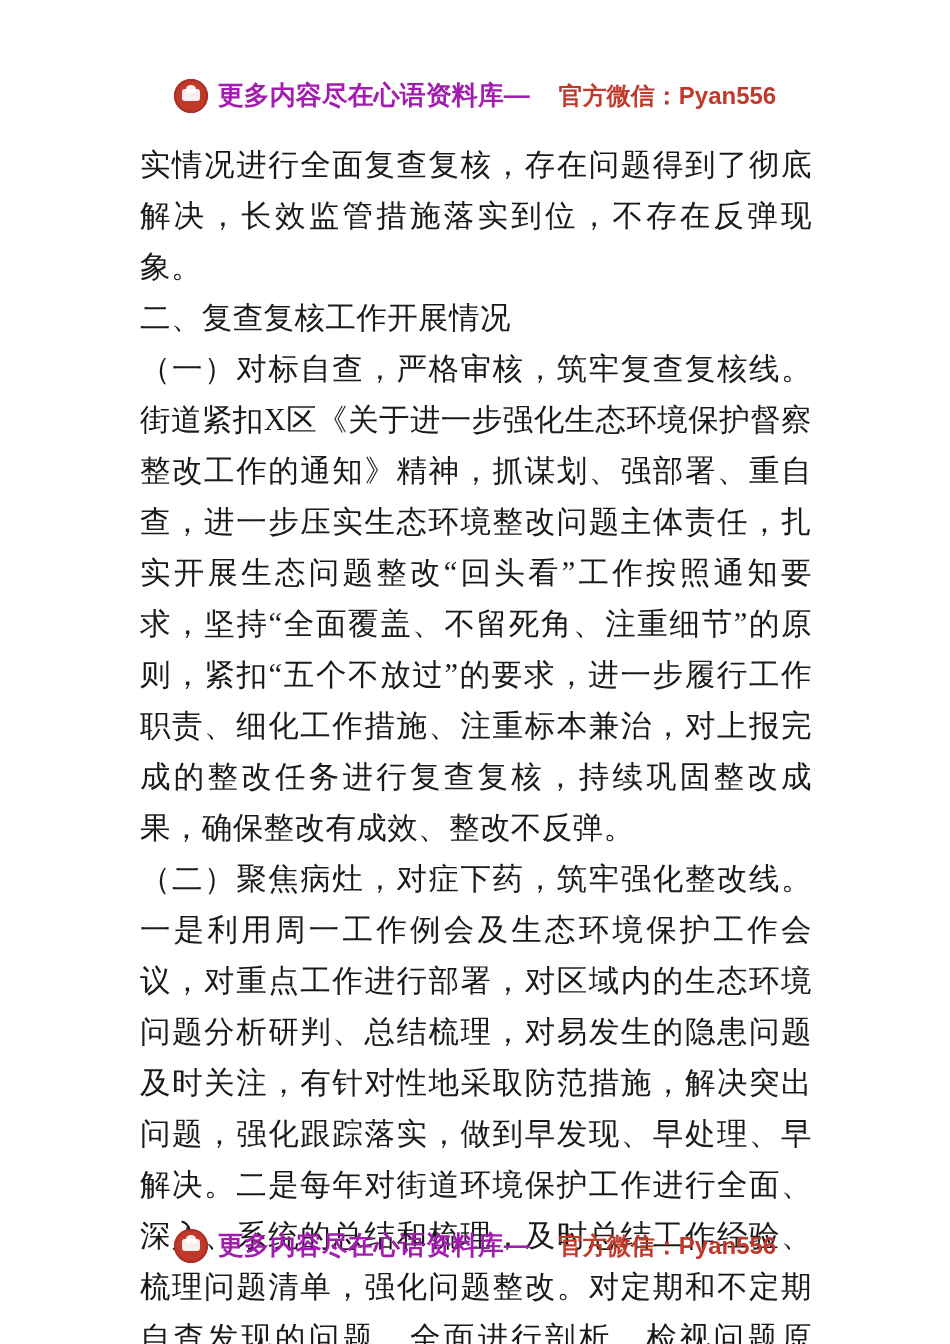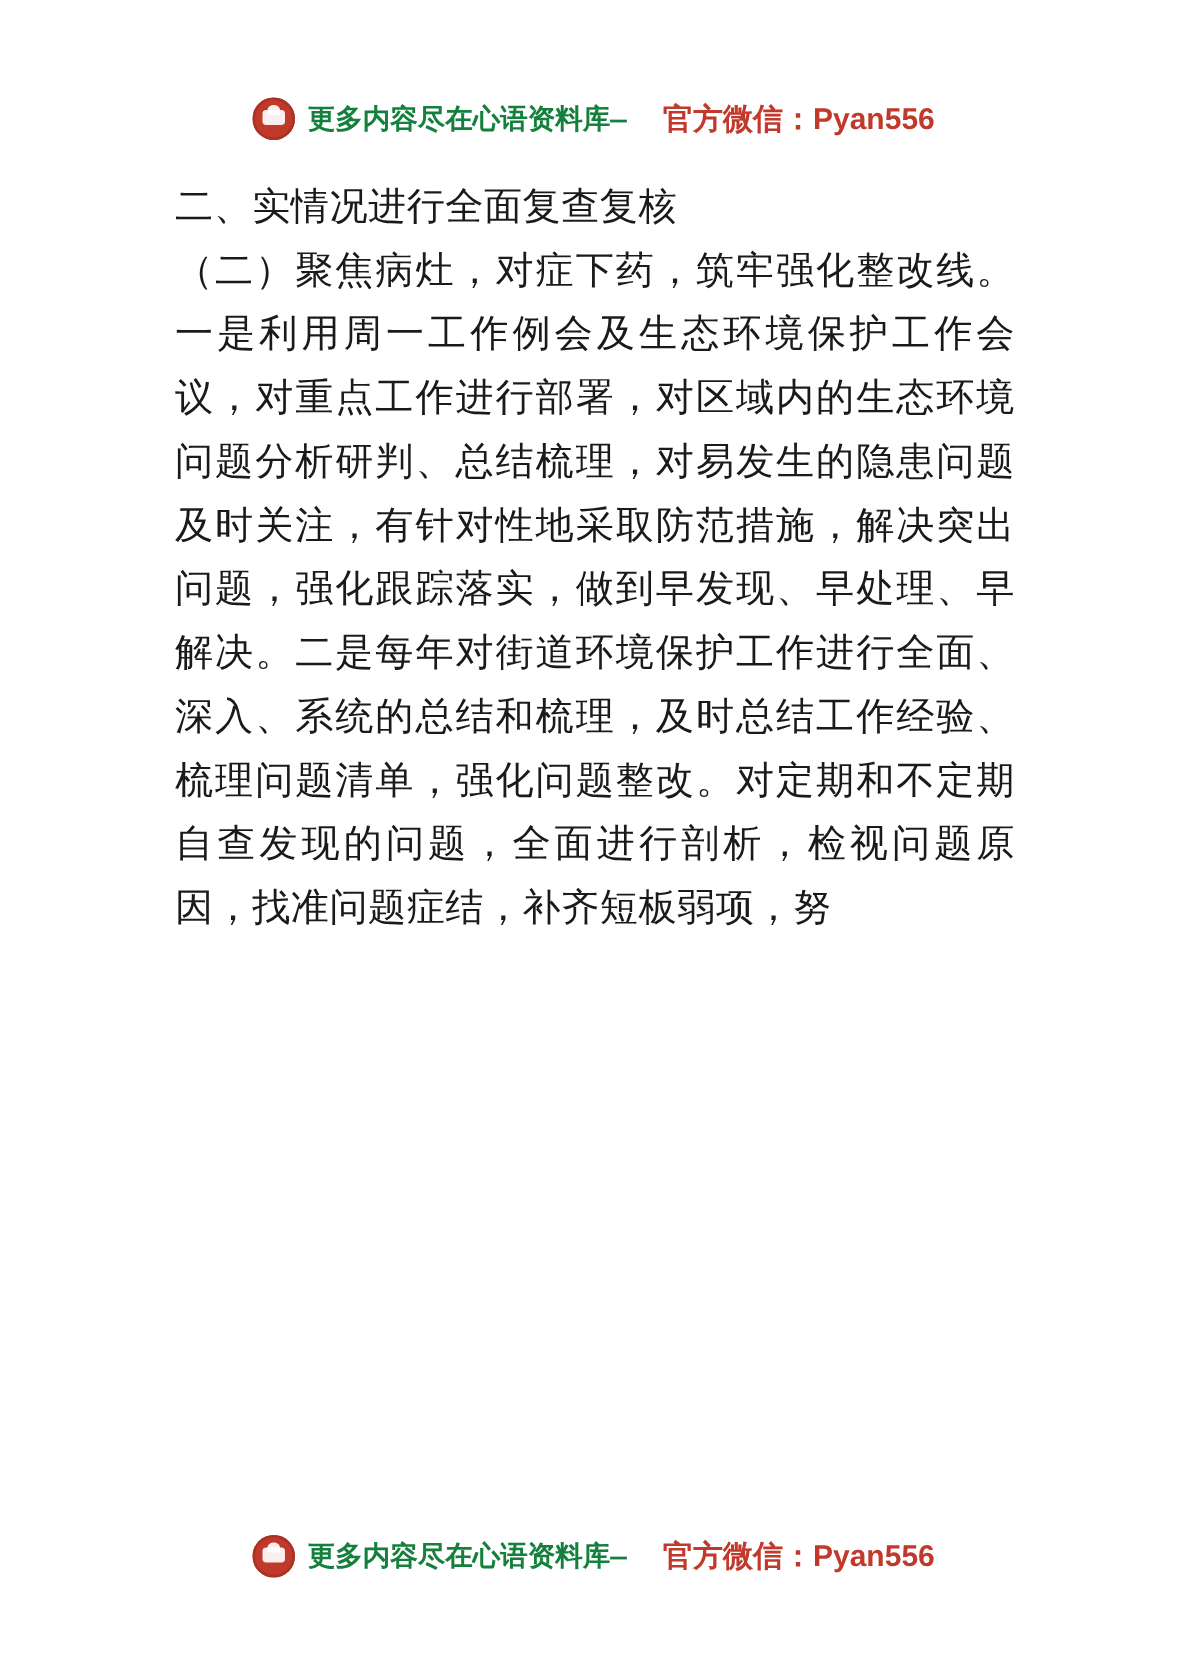--- a/index.html
+++ b/index.html
@@ -65,24 +65,24 @@
     position: absolute;
     left: 12px;
     top: 6px;
     width: 10px;
     height: 8px;
     border-radius: 50% 50% 0 0;
     background: #ffffff;
     opacity: 0.92;
   }
   .wm-text1 {
-    font-family: Liberation Mono, monospace;
-    font-size: 22px;
+    font-family: Liberation Sans, sans-serif;
+    font-size: 26px;
     font-weight: bold;
-    color: #15803d;
+    color: #a21caf;
     letter-spacing: 0px;
     white-space: nowrap;
   }
   .wm-text2 {
     font-family: "Liberation Sans", "DejaVu Sans", sans-serif;
     font-size: 24px;
     font-weight: bold;
     color: #c0392b;
     white-space: nowrap;
     margin-left: 19px;
@@ -114,21 +114,23 @@
 
   <div class="wm wm-top">
     <div class="wm-inner">
       <span class="wm-logo"></span>
       <span class="wm-text1">更多内容尽在心语资料库—</span>
       <span class="wm-text2">官方微信：Pyan556</span>
     </div>
   </div>
 
   <div class="content">
-    <p class="para">二、实情况进行全面复查复核</p>
+    <p class="para">实情况进行全面复查复核，存在问题得到了彻底解决，长效监管措施落实到位，不存在反弹现象。</p>
+    <p class="para">二、复查复核工作开展情况</p>
+    <p class="para">（一）对标自查，严格审核，筑牢复查复核线。街道紧扣X区《关于进一步强化生态环境保护督察整改工作的通知》精神，抓谋划、强部署、重自查，进一步压实生态环境整改问题主体责任，扎实开展生态问题整改“回头看”工作按照通知要求，坚持“全面覆盖、不留死角、注重细节”的原则，紧扣“五个不放过”的要求，进一步履行工作职责、细化工作措施、注重标本兼治，对上报完成的整改任务进行复查复核，持续巩固整改成果，确保整改有成效、整改不反弹。</p>
     <p class="para">（二）聚焦病灶，对症下药，筑牢强化整改线。一是利用周一工作例会及生态环境保护工作会议，对重点工作进行部署，对区域内的生态环境问题分析研判、总结梳理，对易发生的隐患问题及时关注，有针对性地采取防范措施，解决突出问题，强化跟踪落实，做到早发现、早处理、早解决。二是每年对街道环境保护工作进行全面、深入、系统的总结和梳理，及时总结工作经验、梳理问题清单，强化问题整改。对定期和不定期自查发现的问题，全面进行剖析，检视问题原因，找准问题症结，补齐短板弱项，努</p>
   </div>
 
   <div class="wm wm-bottom">
     <div class="wm-inner">
       <span class="wm-logo"></span>
       <span class="wm-text1">更多内容尽在心语资料库—</span>
       <span class="wm-text2">官方微信：Pyan556</span>
     </div>
   </div>

